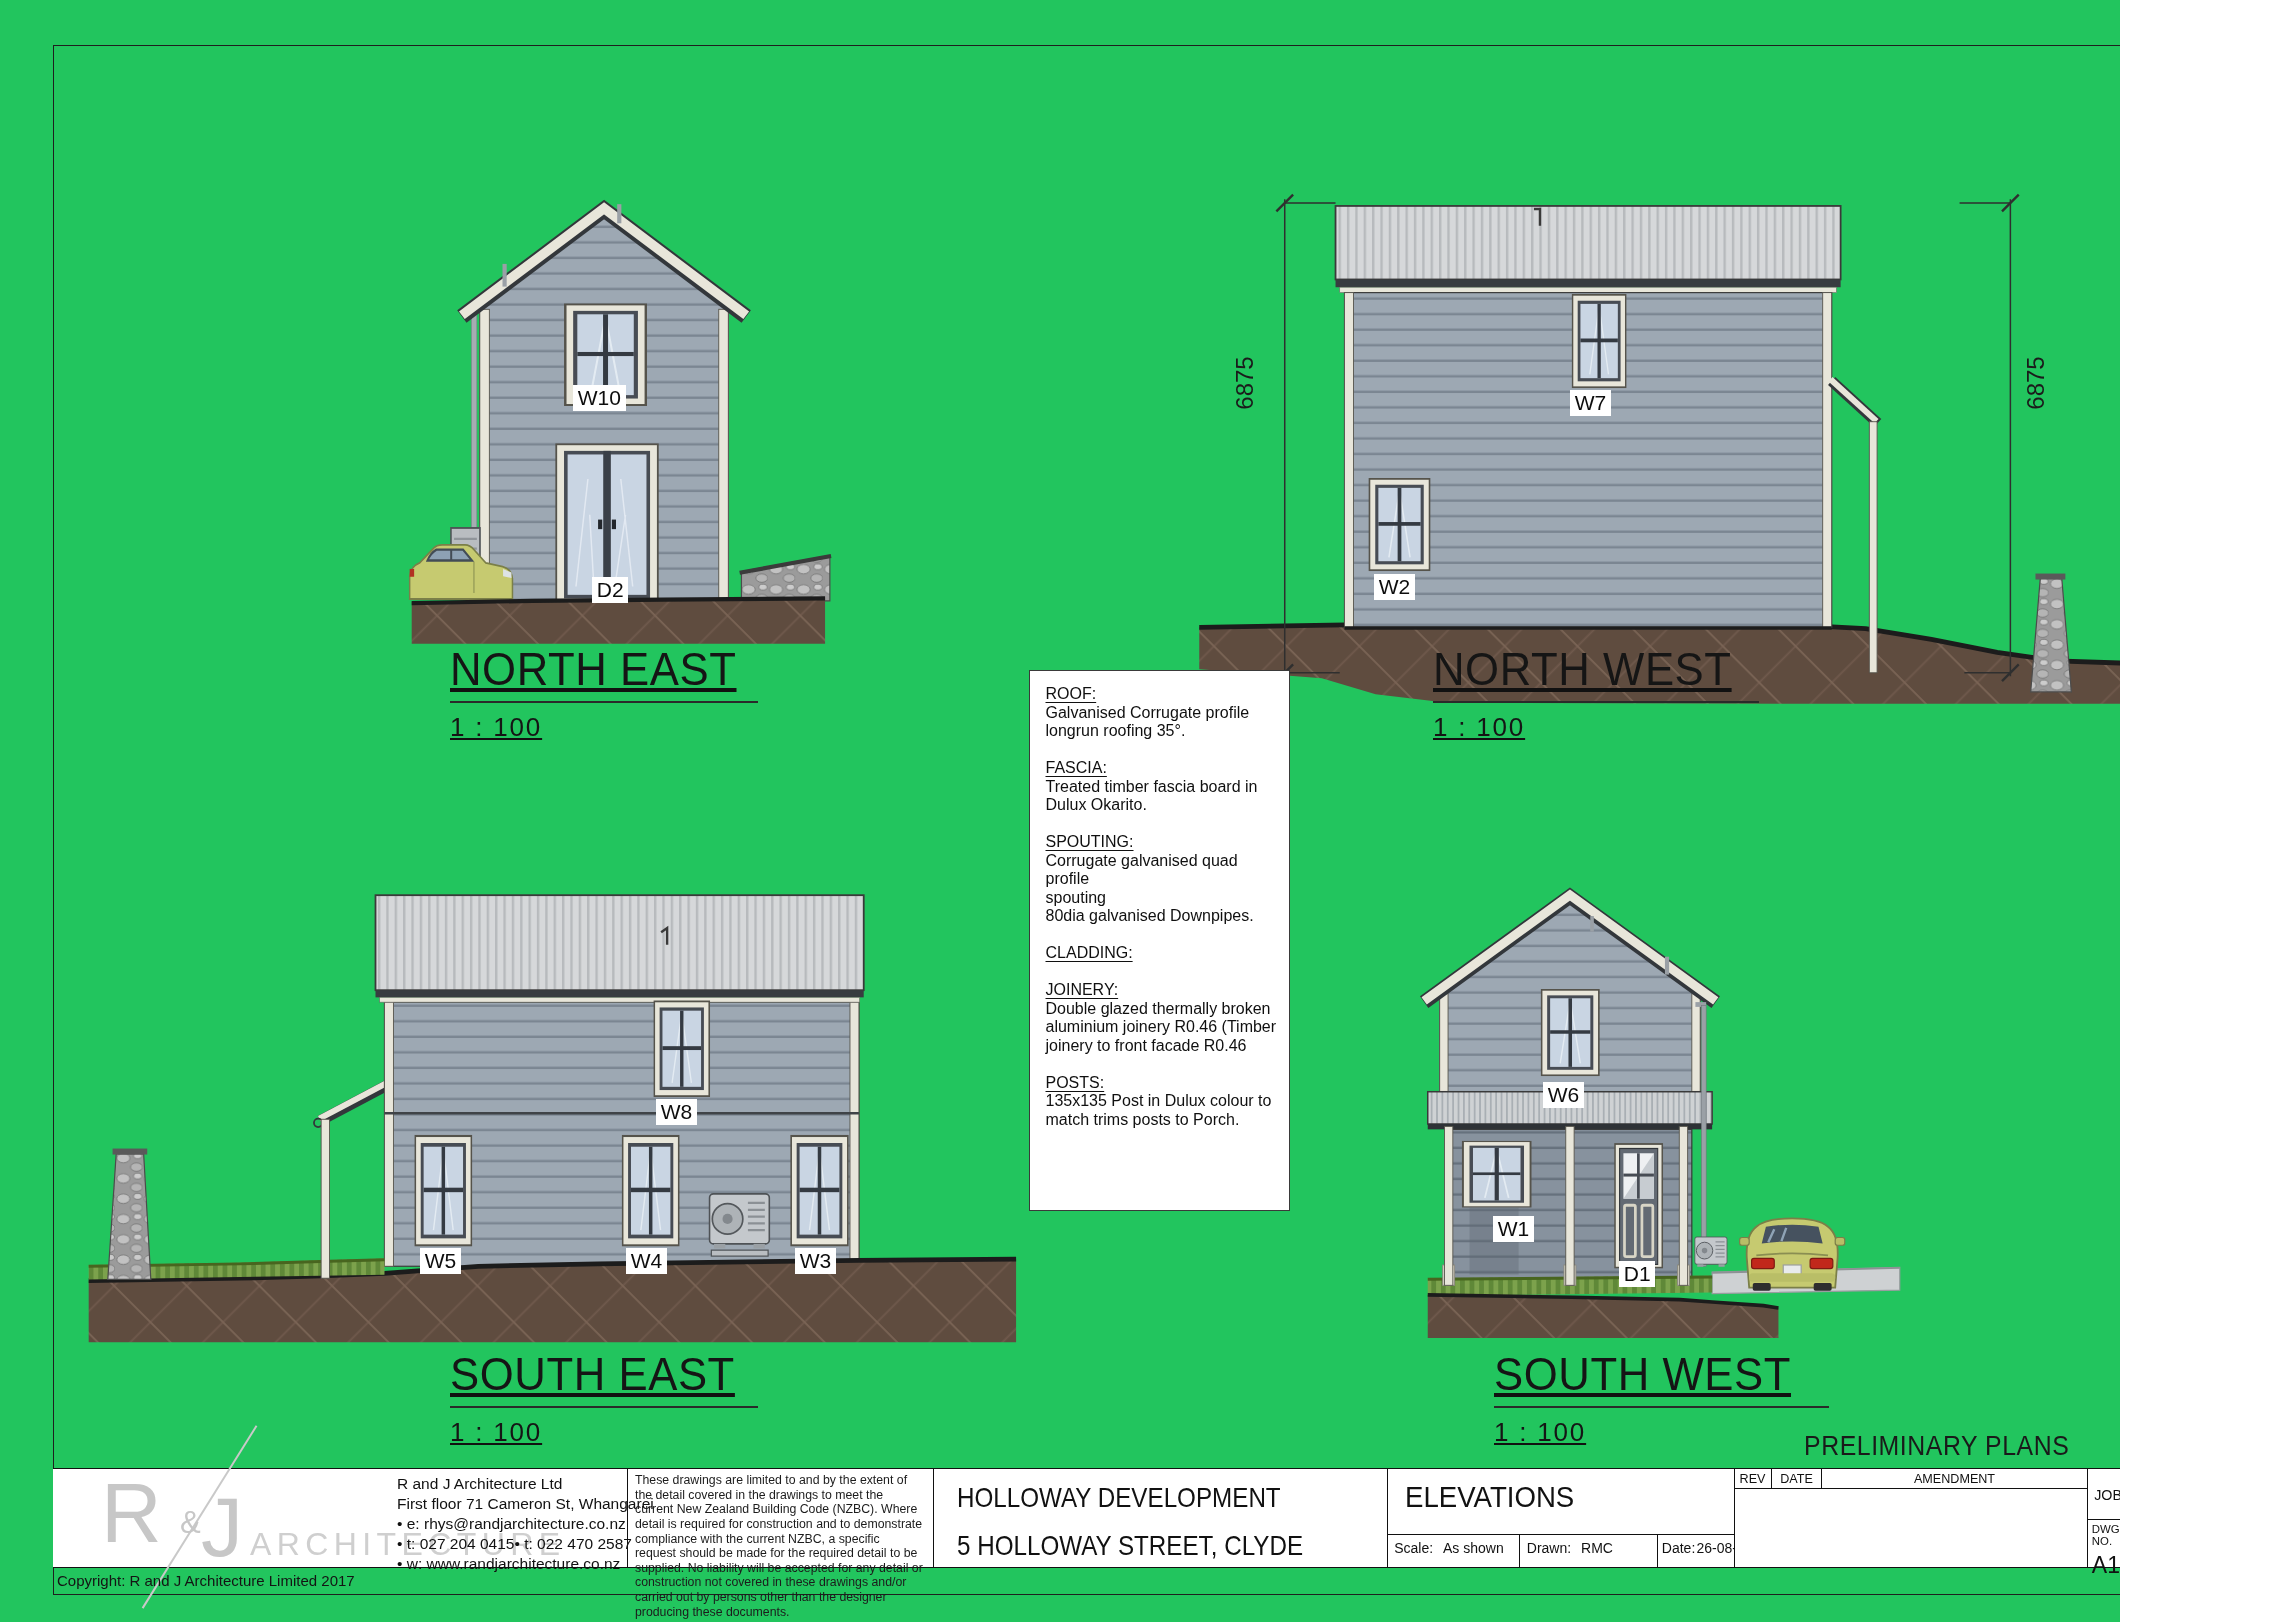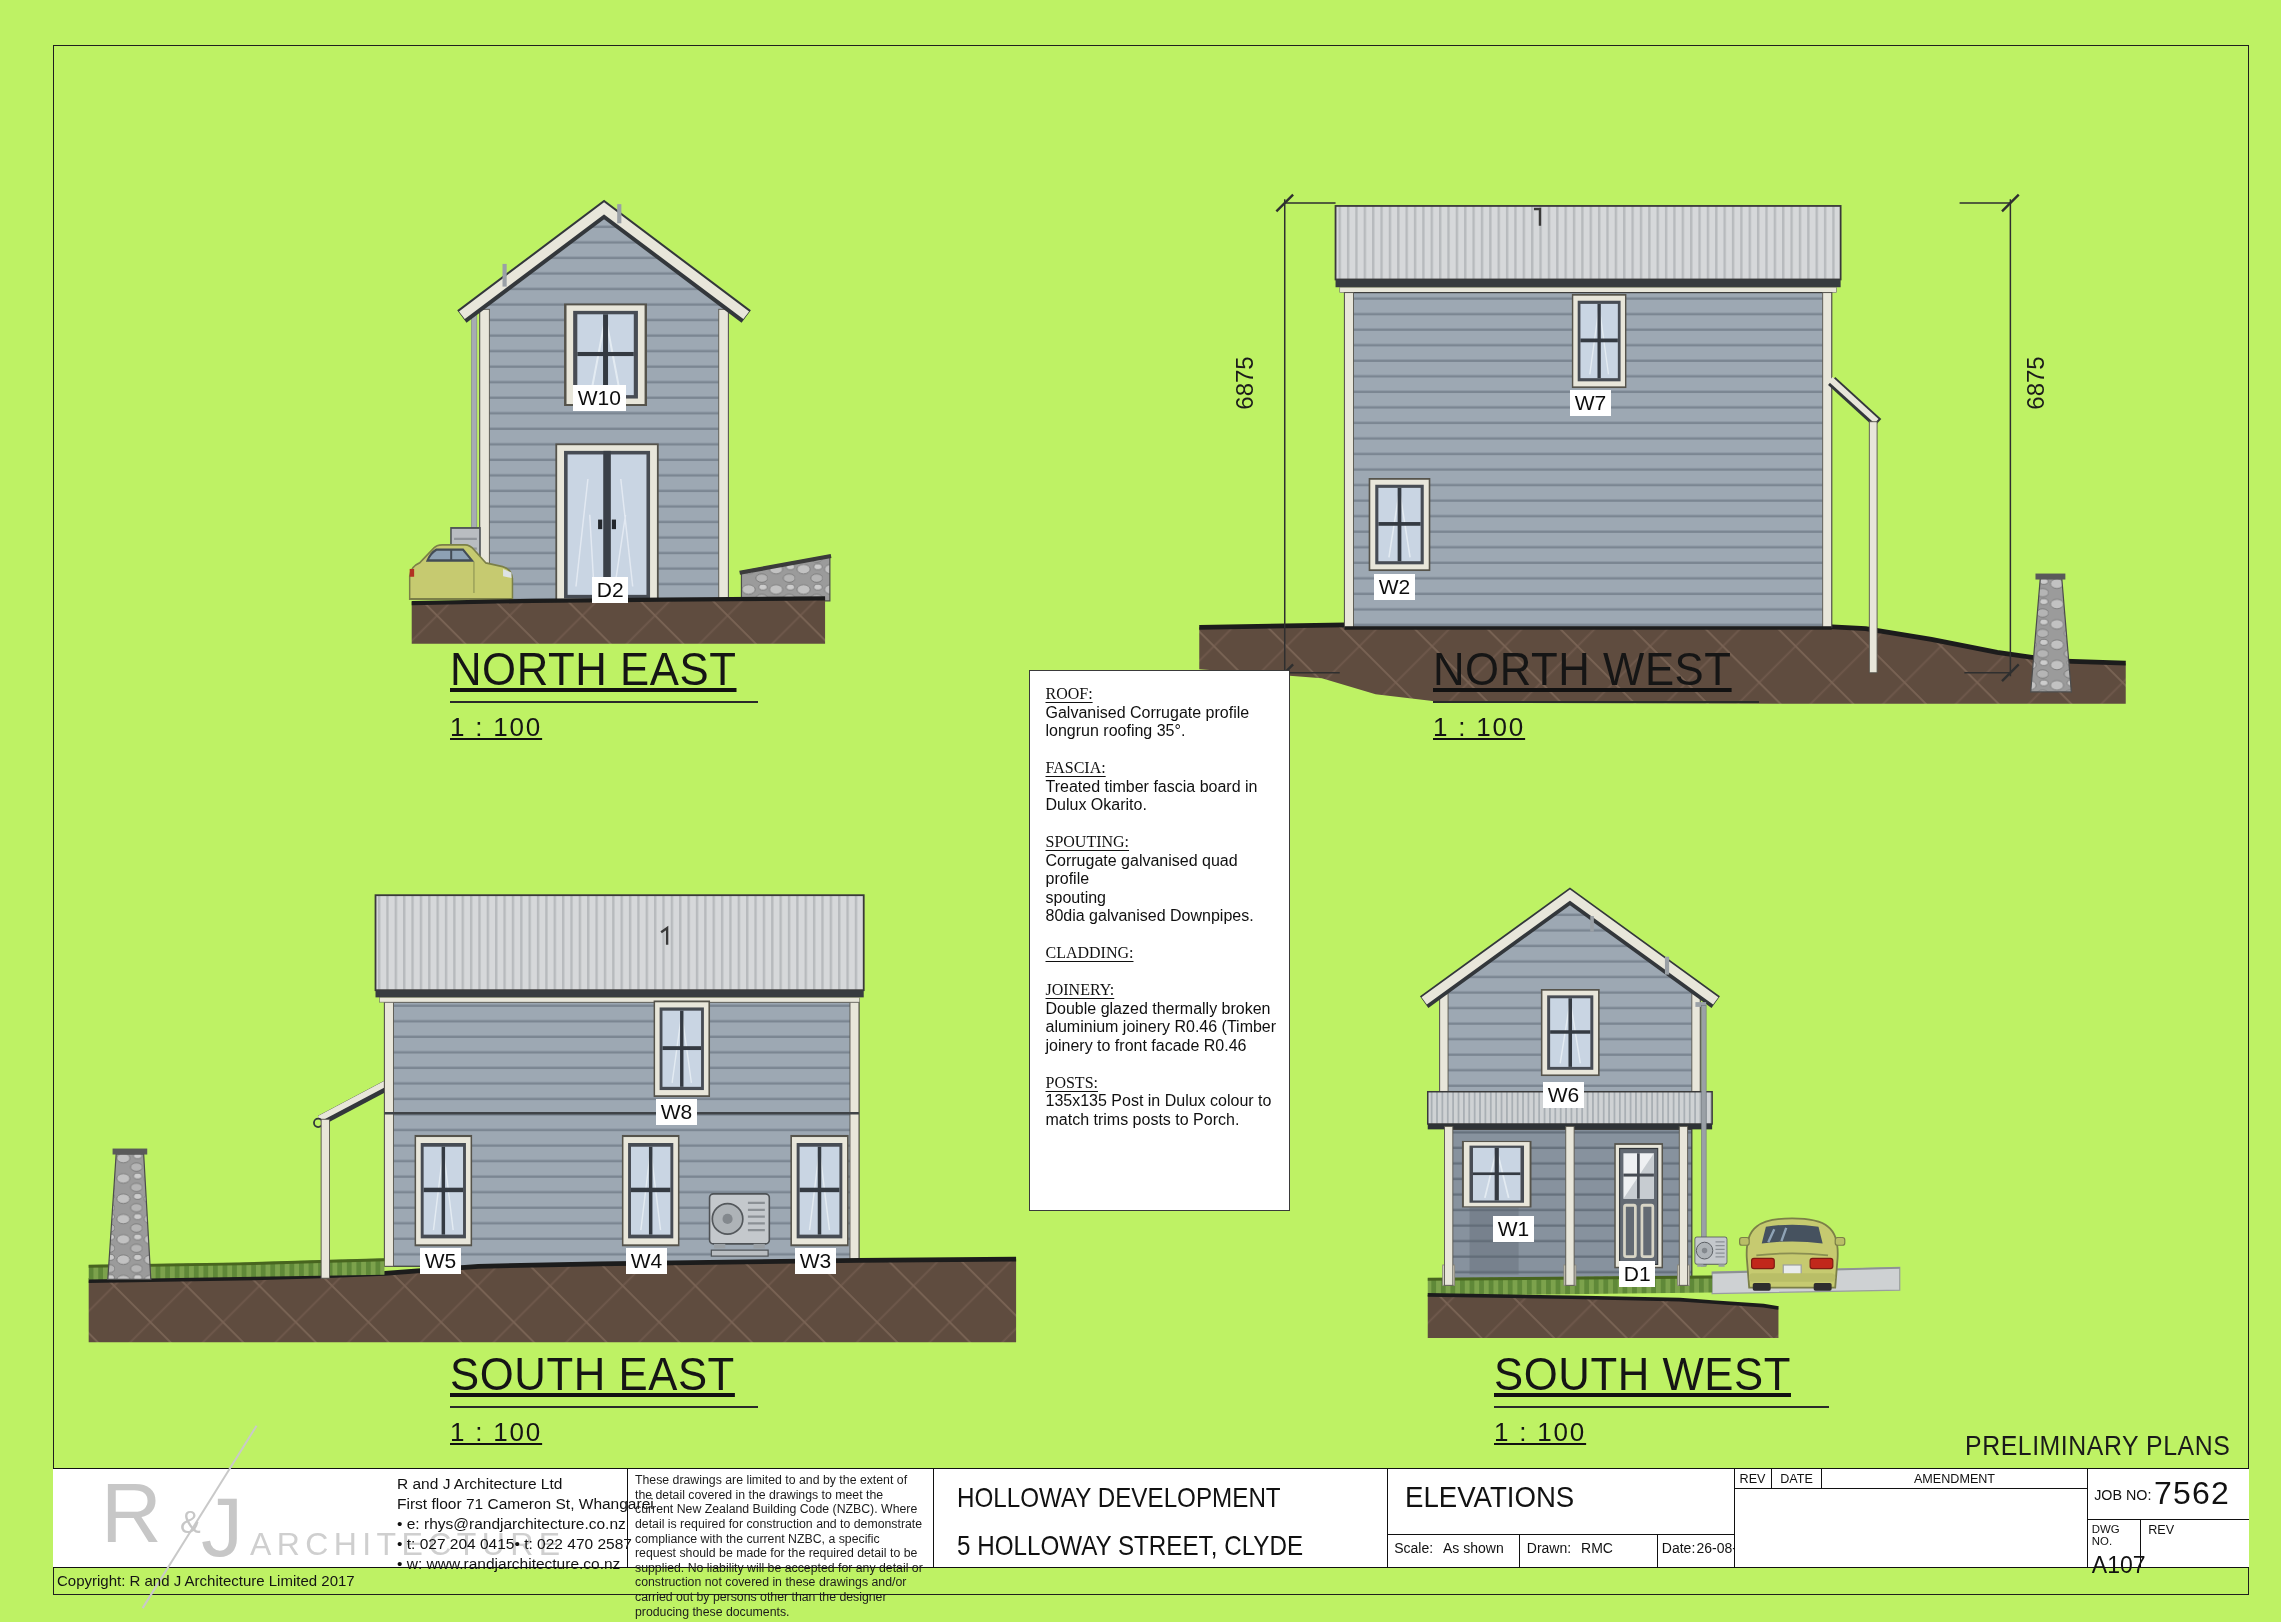--- a/index.html
+++ b/index.html
@@ -1,33 +1,33 @@
 <!DOCTYPE html>
 <html style="font-size:9.6px"><head>
 <meta charset="utf-8">
 <style>
   * { box-sizing: border-box; margin: 0; padding: 0; }
   html,body { background:#fff; }
   body { font-family:"Liberation Sans", sans-serif; color:#111; }
-  .sheet { position:relative; width:2281px; height:1623px; background:#bef264; overflow:hidden; }
+  .sheet { position:relative; width:2120px; height:1623px; background:#22c55e; overflow:hidden; }
   .page-border { position:absolute; left:53px; top:45px; width:2196px; height:1550px; border:1.8px solid #1f1f1f; }
   .ev-svg { position:absolute; }
 
   .tag { position:absolute; background:#fff; color:#0d0d0d; font-size:21px; line-height:1.05; padding:1.8px 4.8px; white-space:nowrap; }
 
   .ev-title { position:absolute;text-decoration:underline; }
   .ev-title-text { font-size:47px; letter-spacing:0.6px; color:#151515; transform:scaleX(.93); transform-origin:0 50%; white-space:nowrap; }
   .ev-underline { border-top:2.4px solid #2a2a2a; margin-top:4.8px; }
   .ev-scale { font-size:26px; letter-spacing:1.8px; margin-top:9.6px; color:#151515; }
 
   .dim-label { position:absolute; font-size:24px; color:#1b1b1b; width:78px; text-align:center; transform:rotate(-90deg); }
 
   .spec-box { position:absolute; left:1029px; top:670px; width:261px; height:541px; border:1.8px solid #3a3a3a; background:#fff; padding:14.3px 8.4px 0 15.5px; font-size:16px; line-height:18.5px; color:#101010; }
   .spec-section { margin-bottom:18.5px; }
-  .spec-h { text-decoration:underline; text-decoration-thickness:1.2px; text-underline-offset:3px;font-family:Liberation Serif, serif; }
+  .spec-h { text-decoration:underline; text-decoration-thickness:1.2px; text-underline-offset:3px; }
   .spec-b { white-space:pre-line; }
 
   .prelim { position:absolute; right:51px; top:1431px; font-size:27px; letter-spacing:0.6px; color:#1a1a1a; transform:scaleX(.92); transform-origin:100% 50%; }
 
   .titleblock { position:absolute; left:53px; top:1468px; width:2196px; height:100px; border-top:1.8px solid #111; border-bottom:1.8px solid #111; background:#fff; }
   .tb-v { position:absolute; top:0; bottom:0; border-left:1.2px solid #111; }
   .logo-r, .logo-j { position:absolute; font-size:84px; color:#c7c7c7; line-height:1; }
   .logo-amp { position:absolute; font-size:31px; color:#c7c7c7; line-height:1; }
   .logo-word { position:absolute; font-size:32px; letter-spacing:5.4px; color:#cfcfcf; line-height:1; }
   .logo-line { position:absolute; width:215px; height:1.8px; background:#c9c9c9; transform:rotate(-58deg); }

